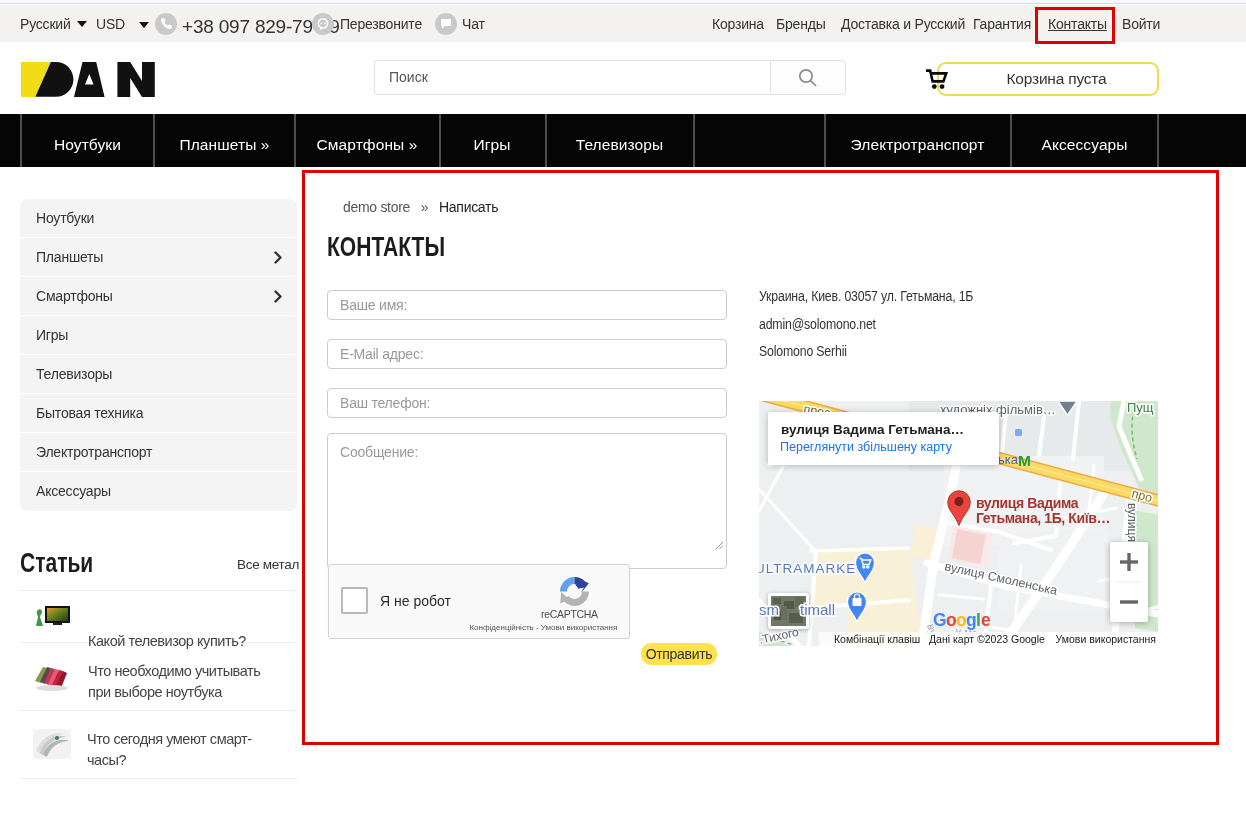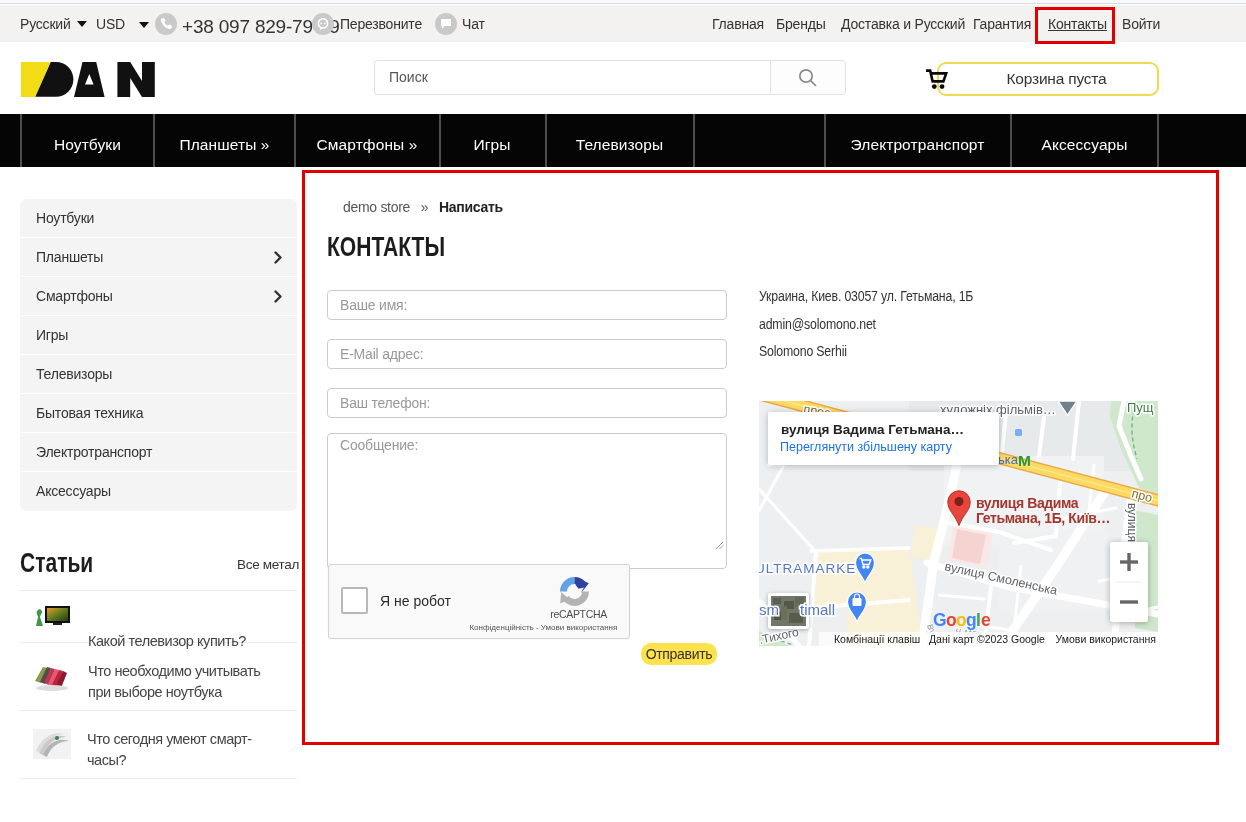--- a/index.html
+++ b/index.html
@@ -30,30 +30,30 @@
 #menu .mi{position:relative;height:39px;background:#f4f4f4;border-bottom:1px solid #fff;color:#333;font-size:14px;line-height:38px;padding-left:16px;letter-spacing:-0.2px}
 #menu .mi:last-child{border-bottom:none}
 #menu .arr{position:absolute;right:15px;top:13px;line-height:0}
 #articles-h{left:20px;top:547px;font-size:28px;font-weight:bold;color:#1d1d1d;transform:scaleX(.75);transform-origin:0 0;white-space:nowrap}
 #vse{left:237px;top:557px;font-size:13.5px;color:#333;letter-spacing:-0.3px}
 .hr{position:absolute;left:20px;width:277px;height:1px;background:#ececec}
 .art-t{position:absolute;color:#444;font-size:14.5px;line-height:20.5px;letter-spacing:-0.45px}
 .thumb{position:absolute;left:33px;width:38px}
 
 #crumbs{left:343px;top:199px;font-size:14px;color:#555;letter-spacing:-0.3px}
-#crumbs b{color:#222;font-weight:bold}
+#crumbs b{color:#222;font-weight:normal}
 #title{left:327px;top:232px;font-size:27px;font-weight:bold;color:#1c1c1c;transform:scaleX(.78);transform-origin:0 0;white-space:nowrap}
 .inp{position:absolute;left:327px;width:400px;height:30px;border:1px solid #ccc;border-radius:4px;background:#fff;color:#999;font-size:14px;line-height:28px;padding-left:12px;letter-spacing:-0.2px}
-#msg{height:136px;line-height:18px;padding-top:2px}
+#msg{height:136px;line-height:18px;padding-top:9px}
 #resize{left:715px;top:536px;width:9px;height:9px}
 #captcha{left:328px;top:564px;width:302px;height:75px;background:#f9f9f9;border:1px solid #d3d3d3;border-radius:3px;box-shadow:0 0 2px rgba(0,0,0,.06)}
 #cb{left:12px;top:22px;width:27px;height:27px;background:#fff;border:2px solid #b8b8b8;border-radius:2px;position:absolute}
 #robot{left:51px;top:28px;position:absolute;font-size:14px;color:#2b2b2b}
 #rc-logo{position:absolute;left:229px;top:10px}
-#rc-word{position:absolute;left:212px;top:43px;width:66px;text-align:right;font-size:10.5px;color:#4d4d4d;letter-spacing:-0.3px}
+#rc-word{position:absolute;left:212px;top:43px;width:66px;text-align:left;font-size:10.5px;color:#4d4d4d;letter-spacing:-0.3px}
 #rc-links{position:absolute;left:0;top:58px;width:295px;text-align:right;font-size:8px;color:#555}
 #send{left:641px;top:643px;width:76px;height:22px;background:#fde14d;border-radius:10px;color:#333;font-size:14px;text-align:center;line-height:22px;letter-spacing:-0.3px}
 #contact-lines{left:759px;top:288px;font-size:14px;color:#333;letter-spacing:-0.2px;transform:scaleX(.88);transform-origin:0 0}
 #contact-lines div{height:27.5px}
 
 #map{left:759px;top:401px;width:399px;height:245px;overflow:hidden;background:#ebedee}
 </style>
 </head>
 <body>
 <div id="page">
@@ -76,21 +76,21 @@
         </svg>
       </span>
   <span class="it" style="left:340px">Перезвоните</span>
   <span class="cir" style="left:435px">
         <svg width="14" height="14" viewBox="0 0 14 14">
           <path d="M2 2h10v7H6l-3 2.6V9H2z" fill="#fff"></path>
         </svg>
       </span>
   <span class="it" style="left:462px">Чат</span>
   <span id="tb-right">
-    <span class="it" style="left:712px">Главная</span>
+    <span class="it" style="left:712px">Корзина</span>
     <span class="it" style="left:776px">Бренды</span>
     <span class="it" style="left:841px">Доставка и Русский</span>
     <span class="it" style="left:973px">Гарантия</span>
     <span class="it" style="left:1048px;text-decoration:underline">Контакты</span>
     <span class="it" style="left:1122px">Войти</span>
   </span>
 </div>
 <div class="redbox" style="left:1035px;top:7px;width:80px;height:37px"></div>
 <div class="abs" id="logo">
 <svg width="134" height="35" viewBox="0 0 134 35">

